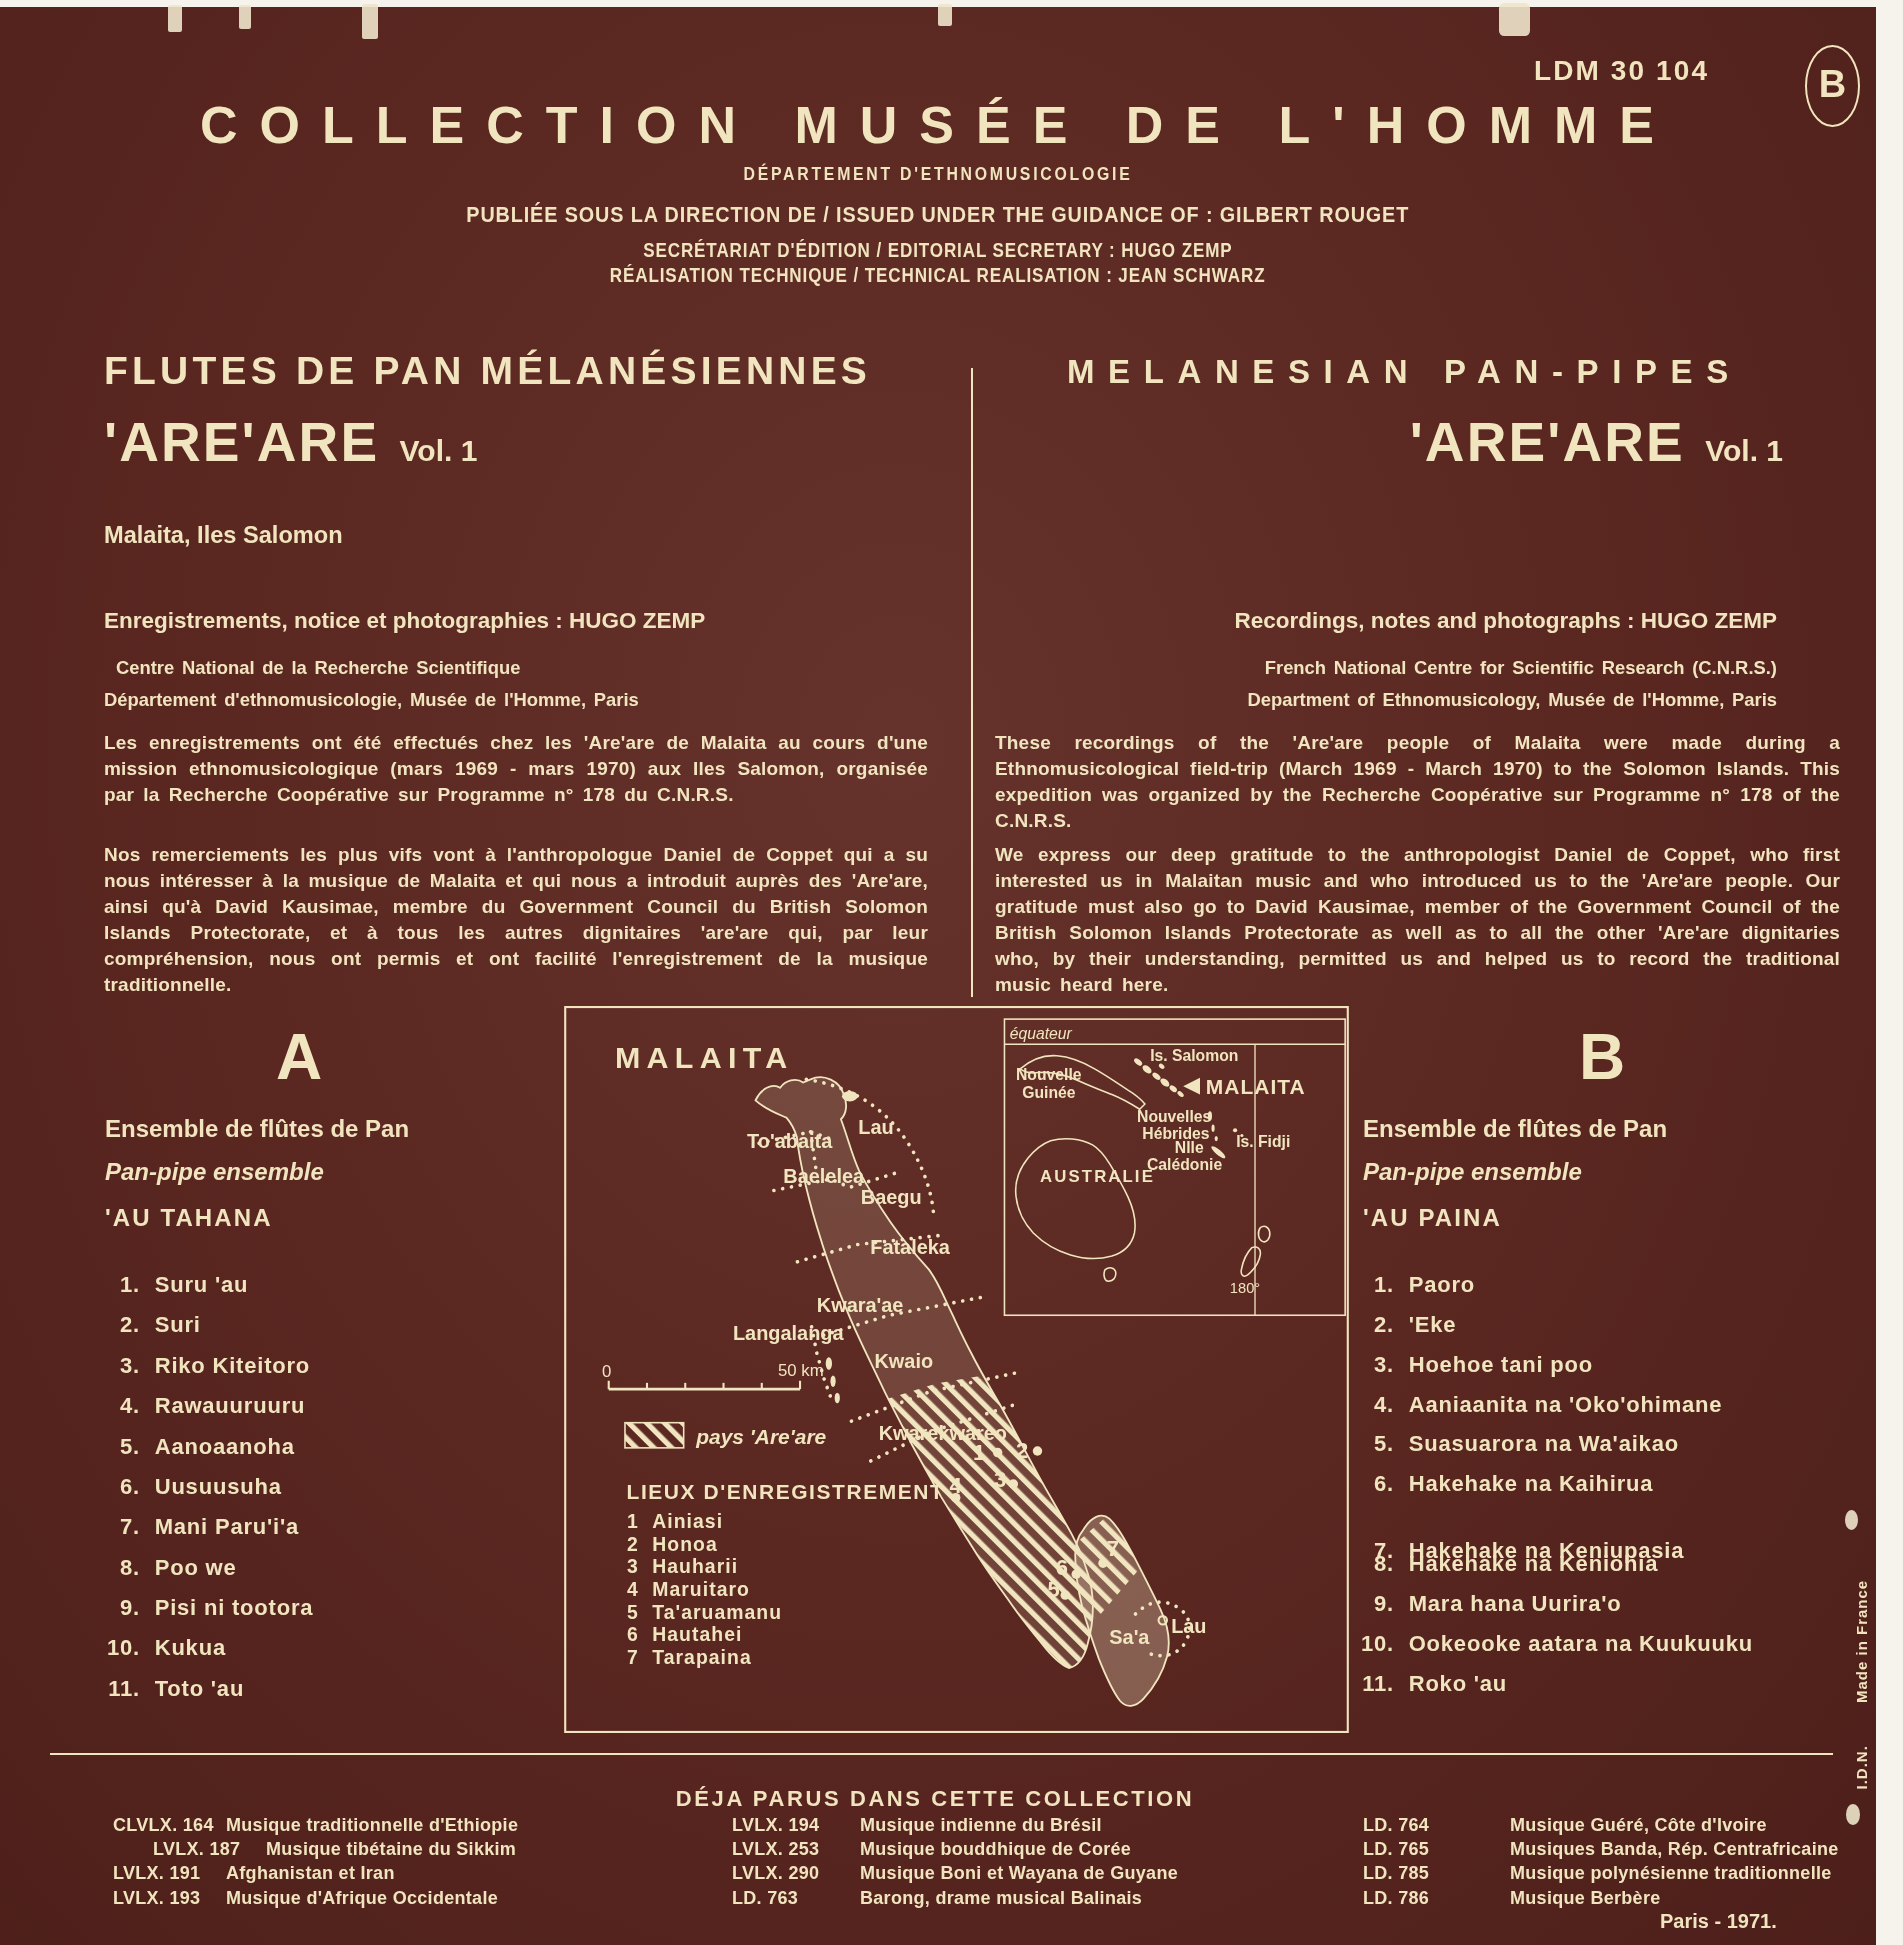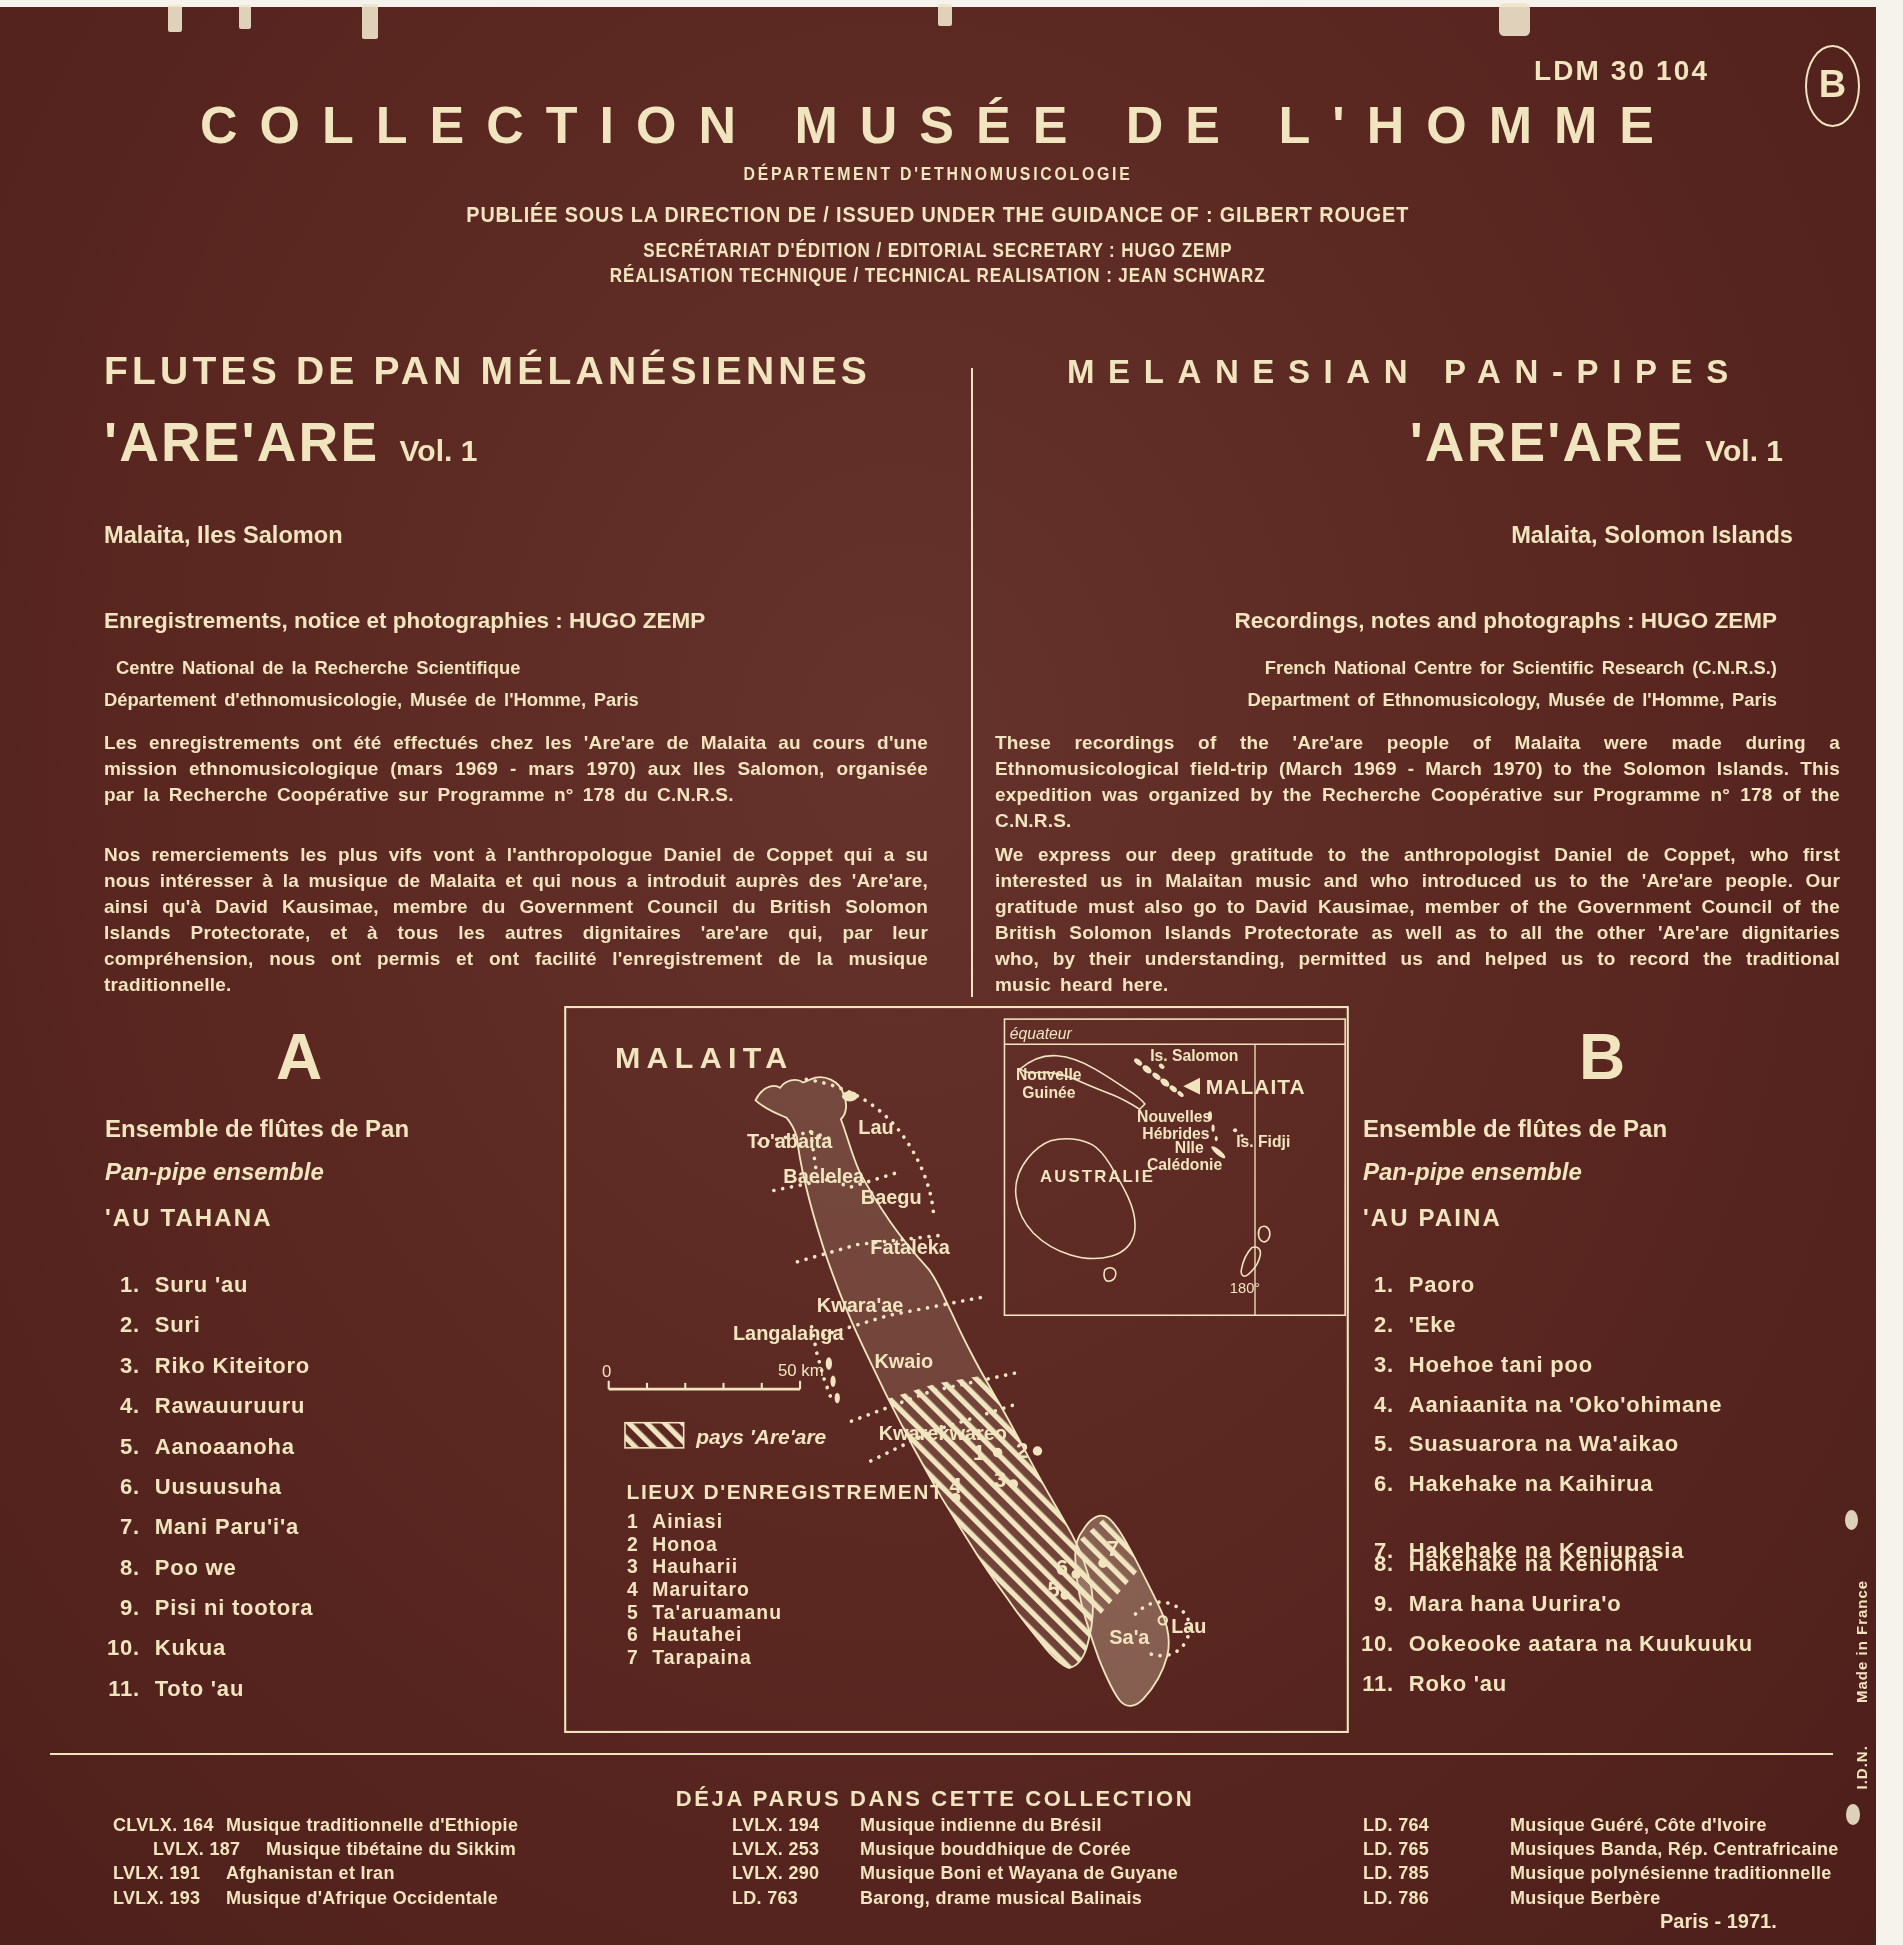--- a/index.html
+++ b/index.html
@@ -73,21 +73,20 @@
   <div class="abs b nw" style="left:116px;top:650px;font-size:18.4px;word-spacing:2.6px;">Centre National de la Recherche Scientifique</div>
   <div class="abs b nw" style="left:104px;top:682px;font-size:18.4px;word-spacing:2.6px;">Département d'ethnomusicologie, Musée de l'Homme, Paris</div>
   <div class="abs para" style="left:104px;top:723px;width:824px;">Les enregistrements ont été effectués chez les 'Are'are de Malaita au cours d'une mission ethnomusicologique (mars 1969 - mars 1970) aux Iles Salomon, organisée par la Recherche Coopérative sur Programme n° 178 du C.N.R.S.</div>
   <div class="abs para" style="left:104px;top:835px;width:824px;">Nos remerciements les plus vifs vont à l'anthropologue Daniel de Coppet qui a su nous intéresser à la musique de Malaita et qui nous a introduit auprès des 'Are'are, ainsi qu'à David Kausimae, membre du Government Council du British Solomon Islands Protectorate, et à tous les autres dignitaires 'are'are qui, par leur compréhension, nous ont permis et ont facilité l'enregistrement de la musique traditionnelle.</div>
 
   <div class="abs b nw" style="left:1067px;top:346px;font-size:33px;letter-spacing:13.6px;">MELANESIAN PAN-PIPES</div>
   <div class="abs right nw" style="left:995px;top:403px;width:788px;">
     <span class="b" style="font-size:55px;letter-spacing:2.1px;">'ARE'ARE</span>
     <span class="b" style="font-size:30px;margin-left:18px;">Vol. 1</span>
   </div>
-  <div class="abs right b nw" style="left:995px;top:515px;width:798px;font-size:23.6px;">Malaita,  Solomon Islands</div>
   <div class="abs right b nw" style="left:995px;top:650px;width:782px;font-size:18.4px;word-spacing:2.6px;">French National Centre for Scientific Research (C.N.R.S.)</div>
   <div class="abs right b nw" style="left:995px;top:601px;width:782px;font-size:22.5px;">Recordings, notes and photographs : HUGO ZEMP</div>
   <div class="abs right b nw" style="left:995px;top:682px;width:782px;font-size:18.4px;word-spacing:2.6px;">Department of Ethnomusicology, Musée de l'Homme, Paris</div>
   <div class="abs para" style="left:995px;top:723px;width:845px;">These recordings of the 'Are'are people of Malaita were made during a Ethnomusicological field-trip (March 1969 - March 1970) to the Solomon Islands.  This expedition was organized by the Recherche Coopérative sur Programme n° 178 of the C.N.R.S.</div>
   <div class="abs para" style="left:995px;top:835px;width:845px;">We express our deep gratitude to the anthropologist Daniel de Coppet, who first interested us in Malaitan music and who introduced us to the 'Are'are people.  Our gratitude must also go to David Kausimae, member of the Government Council of the British Solomon Islands Protectorate as well as to all the other 'Are'are dignitaries who, by their understanding, permitted us and helped us to record the traditional music heard here.</div>
 
   <div class="abs b center" style="left:252px;top:1013px;width:94px;font-size:64px;">A</div>
   <div class="abs b nw" style="left:105px;top:1108px;font-size:24px;">Ensemble de flûtes de Pan</div>
   <div class="abs b i nw" style="left:105px;top:1151px;font-size:24px;">Pan-pipe ensemble</div>
   <div class="abs b nw" style="left:105px;top:1197px;font-size:24px;letter-spacing:2.1px;">'AU  TAHANA</div>

